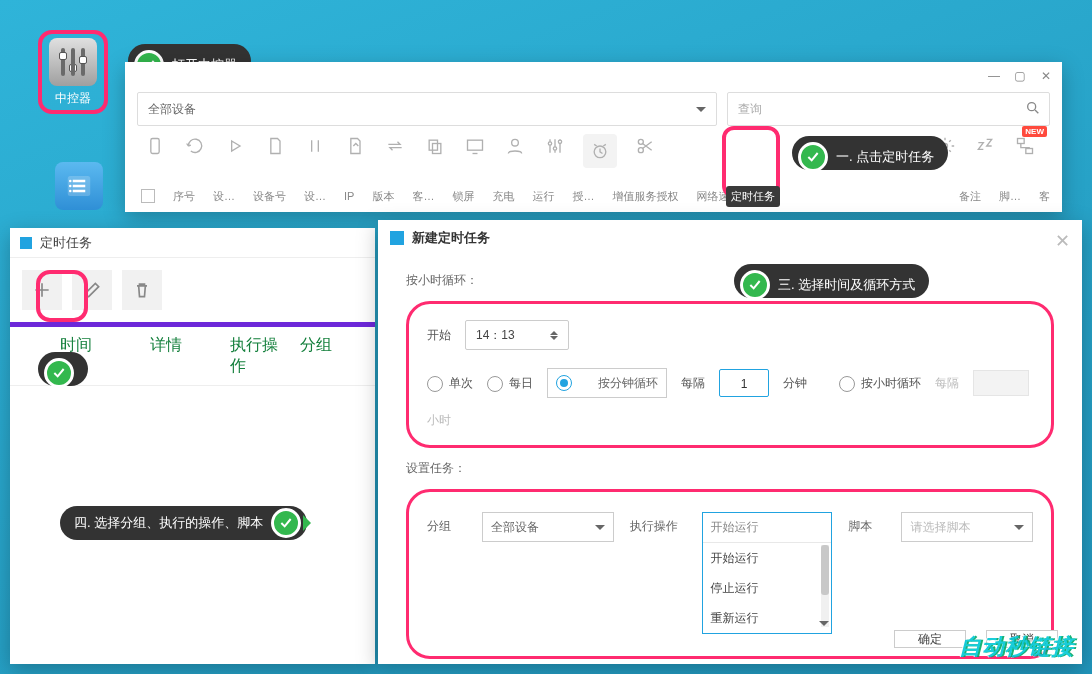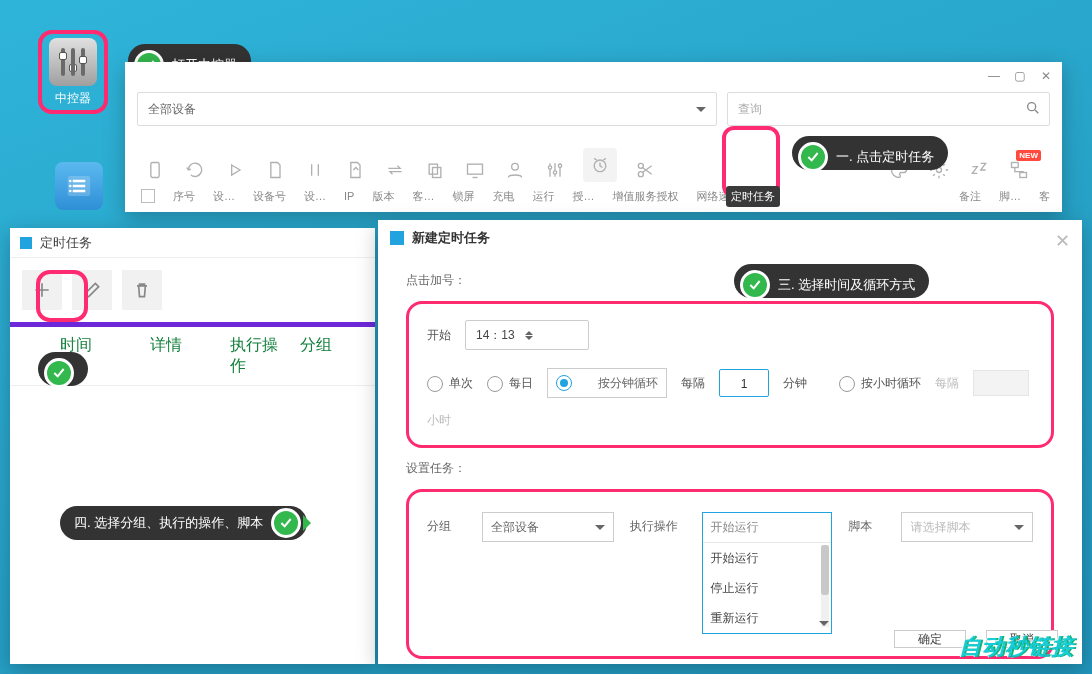--- a/index.html
+++ b/index.html
@@ -25,21 +25,21 @@
 .callout.right-tail::after{content:"";position:absolute;right:-12px;top:50%;transform:translateY(-50%);border:8px solid transparent;border-left-color:#33b84e}
 .callout.flip{flex-direction:row-reverse;padding:0 6px 0 14px}
 
 .mainwin{position:absolute;left:125px;top:62px;right:30px;height:150px;background:#fff;box-shadow:0 6px 20px rgba(0,0,0,.25)}
 .winbtns{position:absolute;right:8px;top:6px;display:flex;gap:10px;color:#888}
 .winbtns span{width:16px;height:16px;display:flex;align-items:center;justify-content:center;cursor:pointer}
 .searchrow{position:absolute;left:12px;right:12px;top:30px;height:34px;display:flex;gap:10px}
 .searchrow .combo{flex:0 0 580px;border:1px solid #ddd;border-radius:2px;display:flex;align-items:center;padding:0 10px;color:#666;position:relative}
 .searchrow .qbox{flex:1;border:1px solid #ddd;border-radius:2px;display:flex;align-items:center;padding:12px 10px;color:#aaa;position:relative}
 .searchrow .qbox .mag{position:absolute;right:8px;color:#888}
-.toolbar{position:absolute;left:12px;right:25px;top:72px;height:48px;display:flex;align-items:flex-end;gap:16px;color:#aaa;padding:0 6px}
+.toolbar{position:absolute;left:12px;right:19px;top:72px;height:48px;display:flex;align-items:flex-start;gap:16px;color:#aaa;padding:0 6px}
 .toolbar .tb{width:24px;height:24px;display:flex;align-items:center;justify-content:center;position:relative}
 .toolbar svg{width:20px;height:20px;stroke:#b0b0b0;stroke-width:1.6;fill:none}
 .newbadge{position:absolute;top:-8px;right:-10px;background:#ff4a3d;color:#fff;font-size:8px;padding:1px 3px;border-radius:2px;font-weight:bold}
 .alarm-tip{position:absolute;left:604px;top:128px;width:54px;background:#3a3a3a;color:#fff;font-size:11px;text-align:center;padding:3px 0;border-radius:3px}
 .headrow{position:absolute;left:12px;right:12px;top:120px;height:28px;display:flex;align-items:center;gap:18px;color:#888;font-size:11px;padding-left:4px}
 .headrow .cb{width:14px;height:14px;border:1px solid #bbb}
 
 .sched{position:absolute;left:10px;top:228px;width:365px;bottom:10px;background:#fff;box-shadow:0 6px 20px rgba(0,0,0,.25)}
 .sched .title{height:30px;display:flex;align-items:center;padding:0 10px;gap:8px;font-size:13px;color:#444;border-bottom:1px solid #eee}
 .sched .title .sq{width:12px;height:12px;background:#21a3e0}
@@ -49,21 +49,21 @@
 .ring2{left:36px;top:270px;width:52px;height:52px}
 .sched .cols{display:flex;border-top:5px solid #6d28d9;border-bottom:1px solid #eee;color:#15803d;font-size:16px}
 .sched .cols span{padding:8px 10px}
 
 .dlg{position:absolute;left:378px;top:220px;right:10px;bottom:10px;background:#fff;box-shadow:0 6px 20px rgba(0,0,0,.25)}
 .dlg .dtitle{height:36px;display:flex;align-items:center;padding:0 12px;gap:8px;font-size:13px;font-weight:bold;color:#333}
 .dlg .dtitle .sq{width:14px;height:14px;background:#21a3e0}
 .dlg .dclose{position:absolute;right:12px;top:10px;color:#bbb;font-size:18px;cursor:pointer}
 .dlg .body{padding:10px 28px;color:#555}
 .sec-label{font-size:12px;color:#666;margin:6px 0 12px}
-.framebox{border:3px solid #ff2b70;border-radius:16px;padding:16px 18px;margin-bottom:12px;position:relative}
+.framebox{border:3px solid #ff2b70;border-radius:24px;padding:16px 18px;margin-bottom:12px;position:relative}
 .row{display:flex;align-items:center;gap:14px;flex-wrap:wrap}
 .field{border:1px solid #ccc;border-radius:2px;height:30px;display:flex;align-items:center;padding:0 10px;color:#444;background:#fff;gap:10px;position:relative}
 .dropdown-caret{border:5px solid transparent;border-top-color:#666;margin-top:5px}
 .spinner-caret{display:flex;flex-direction:column;gap:1px}
 .spinner-caret i{width:0;height:0;border:4px solid transparent}
 .spinner-caret i:first-child{border-bottom-color:#666}
 .spinner-caret i:last-child{border-top-color:#666}
 .radio{display:flex;align-items:flex-end;gap:6px;cursor:pointer}
 .radio .r{width:16px;height:16px;border:1.5px solid #999;border-radius:50%;position:relative}
 .radio.sel .r{border-color:#21a3e0}
@@ -315,25 +315,25 @@
     </span>
 </div>
 
 <div class="dlg">
   <div class="dtitle">
       <span class="sq"></span>
       <span>新建定时任务</span>
     </div>
   <span class="dclose">✕</span>
   <div class="body">
-    <div class="sec-label">点击加号：</div>
+    <div class="sec-label">按小时循环：</div>
     <div class="framebox">
       <div class="row" style="margin-bottom:18px">
         <span>开始</span>
-        <div class="field" style="width:124px;justify-content:flex-start">
+        <div class="field" style="width:104px;justify-content:space-between">
           <span>14：13</span>
           <span class="spinner-caret">
               <i></i>
               <i></i>
             </span>
         </div>
       </div>
       <div class="row">
         <label class="radio">
             <span class="r"></span>

